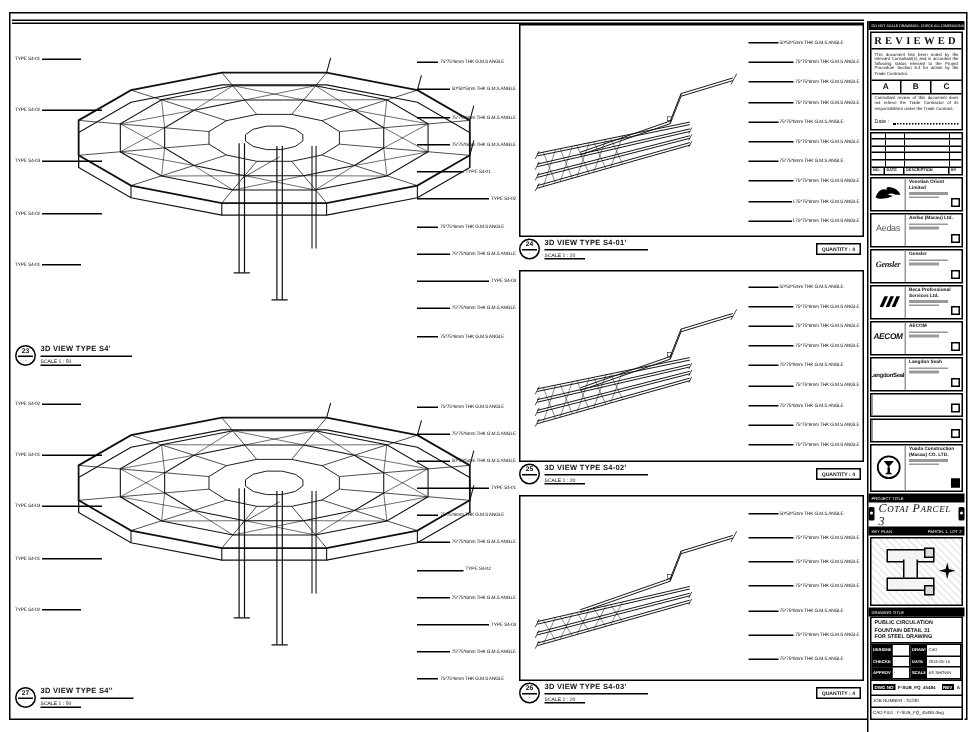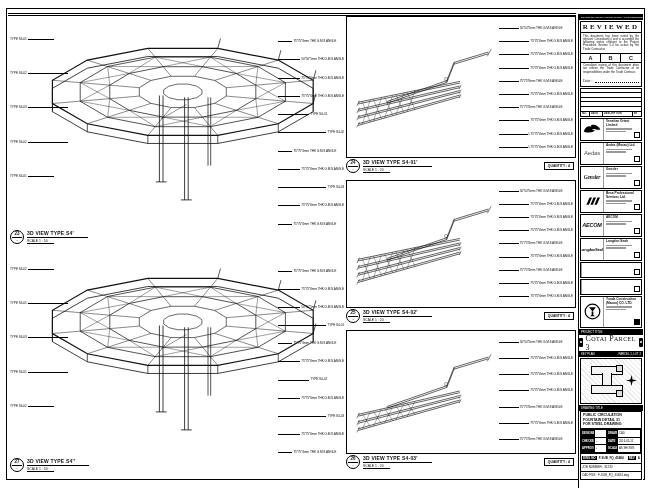--- a/index.html
+++ b/index.html
@@ -61,21 +61,21 @@
   .wm{font-weight:bold;font-size:5px;letter-spacing:-.2px;}
   .wm.it{font-style:italic;}
   .cotx{flex:1;position:relative;padding:1.5px 2px;border-left:.5px solid #999;}
   .cotx b{font-size:3.2px;line-height:1.1;display:block;}
   .sk{display:block;height:1.2px;background:#999;margin-top:1.3px;width:80%;}
   .sk.w2{width:60%;}
   .cb{position:absolute;right:1.5px;bottom:1.5px;width:4px;height:4px;border:.7px solid #000;background:#fff;}
   .cbdark{background:#000;}
   .emptyco{height:14px;}
 
-  #pt-name{flex:0 0 auto;height:16px;display:flex;align-items:center;justify-content:center;gap:3px;}
+  #pt-name{flex:0 0 auto;height:16px;display:flex;align-items:center;justify-content:center;gap:3px;font-style:italic;}
   .pname{font-family:"Liberation Serif",serif;font-variant:small-caps;font-size:8px;letter-spacing:.4px;}
   .orn{width:4px;height:9px;background:#000;border-radius:1px;position:relative;}
   .orn::after{content:"";position:absolute;left:1px;top:3px;width:2px;height:2px;border-radius:50%;background:#fff;}
 
   .kpbar{height:6px;justify-content:space-between;}
   #kpmap{flex:0 0 auto;height:44px;margin:1px;border:.8px solid #000;position:relative;
      background:repeating-linear-gradient(45deg,#e9e9e9 0 1px,#fff 1px 3.4px);}
   .ibeam{position:absolute;left:10px;top:7px;width:30px;height:28px;}
   .ibeam .h{position:absolute;left:0;width:30px;height:7px;border:1.2px solid #000;background:#f4f4f4;}
   .ibeam .h.b{bottom:0;} .ibeam .h.t{top:0;}

